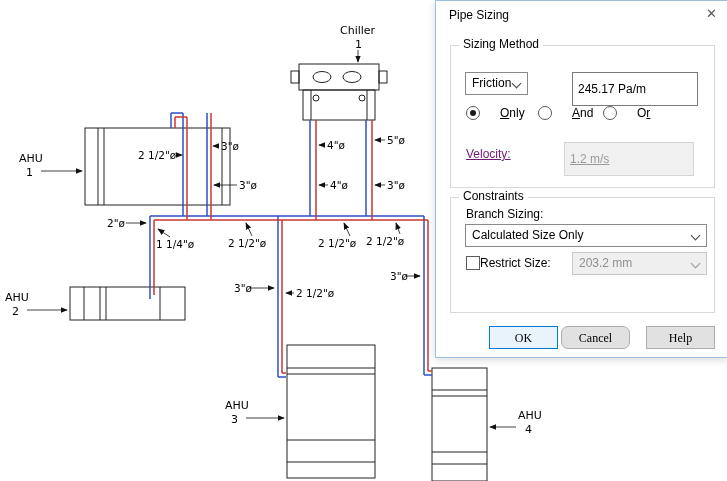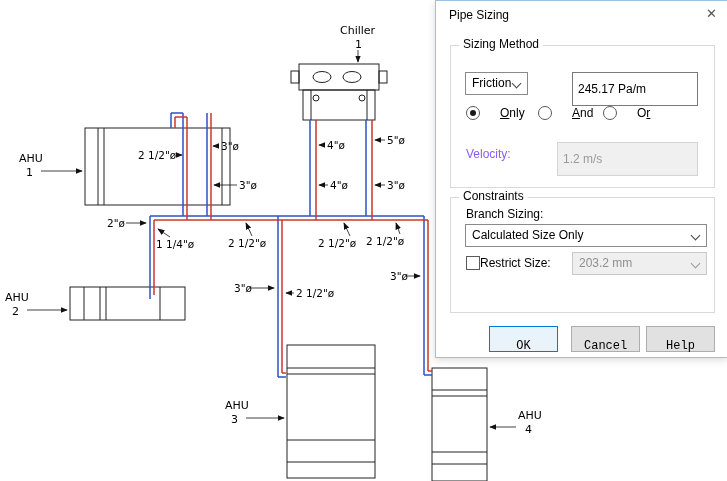--- a/index.html
+++ b/index.html
@@ -31,26 +31,26 @@
   .combo.disabled .chev{border-color:#9a9a9a;}
   .textbox{position:absolute;box-sizing:border-box;height:23px;border:1px solid #7a7a7a;background:#fff;
            font-family:"Liberation Sans",sans-serif;font-size:12px;padding:16px 5px;color:#000;}
   .textbox:disabled{background:#f0f0f0;border-color:#d4d4d4;color:#9a9a9a;}
   .radio-item{position:absolute;top:103px;display:flex;align-items:center;gap:20px;height:16px;}
   .radio{display:inline-block;width:12px;height:12px;border:1px solid #5a5a5a;border-radius:50%;
          background:#fff;position:relative;}
   .radio.checked::after{content:"";position:absolute;left:3px;top:3px;width:6px;height:6px;
          border-radius:50%;background:#1a1a1a;}
   .accel{text-decoration:underline;}
-  .dim{color:#8b5cf6;}
+  .dim{color:#701a75;text-decoration:underline;}
   .field-label{position:absolute;}
   .check-item{position:absolute;display:flex;align-items:center;}
   .checkbox{display:inline-block;width:12px;height:12px;border:1px solid #5a5a5a;background:#fff;}
   .btn{position:absolute;top:325px;width:69px;height:23px;box-sizing:border-box;background:#e1e1e1;
-       border:1px solid #adadad;font-family:Liberation Mono, monospace;font-size:12px;color:#000;padding:12px;}
+       border:1px solid #adadad;font-family:Liberation Serif, serif;font-size:12px;color:#000;padding:4px;}
   .btn.default{background:#e9f3fc;border-color:var(--accent);}
 </style>
 </head>
 <body>
 
 <div class="screen">
 
   <svg class="canvas" width="727" height="481" viewBox="0 0 727 481">
     <defs>
       <marker id="ah" markerWidth="9" markerHeight="7" refX="8" refY="3.5" orient="auto">
@@ -207,21 +207,21 @@
       <label class="radio-item" style="left:87px;top:59px;">
         <span class="radio"></span>
         <span><span></span><span class="accel">A</span><span>nd</span></span>
       </label>
       <label class="radio-item" style="left:152px;top:59px;">
         <span class="radio"></span>
         <span><span>O</span><span class="accel">r</span><span></span></span>
       </label>
 
       <span class="field-label dim" style="left:15px;top:101px;">Velocity:</span>
-      <input class="textbox" style="left: 106px; top: 96px; width: 141px;" disabled="" value="1.2 m/s">
+      <input class="textbox" style="left: 113px; top: 96px; width: 130px; text-decoration: underline;" disabled="" value="1.2 m/s">
     </div>
 
     <div class="group g-constraints">
       <span class="group-label">Constraints</span>
 
       <span class="field-label" style="left:15px;top:9px;">Branch Sizing:</span>
 
       <div class="combo" style="left:14px;top:26px;width:242px;">
         <span>Calculated Size Only</span>
         <span class="chev"></span>
@@ -232,17 +232,17 @@
         <span>Restrict Size:</span>
       </label>
 
       <div class="combo disabled" style="left:121px;top:54px;width:135px;">
         <span>203.2 mm</span>
         <span class="chev"></span>
       </div>
     </div>
 
     <button class="btn default" style="left:53px;">OK</button>
-    <button class="btn" style="left:135px;">Cancel</button>
+    <button class="btn" style="left:125px;border-radius:7px;">Cancel</button>
     <button class="btn" style="left:210px;">Help</button>
   </div>
 
 </div>
 
 </body></html>

